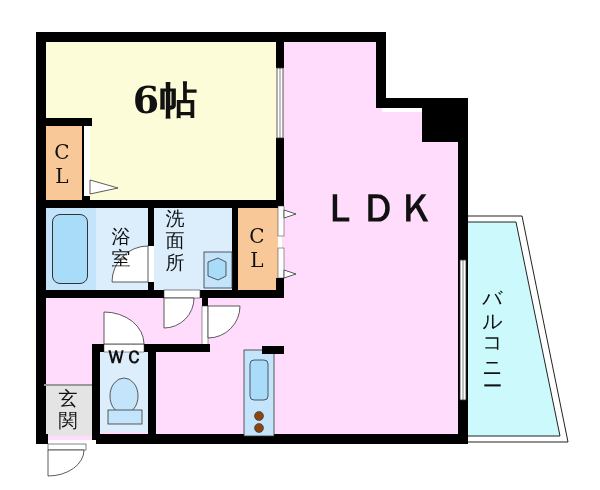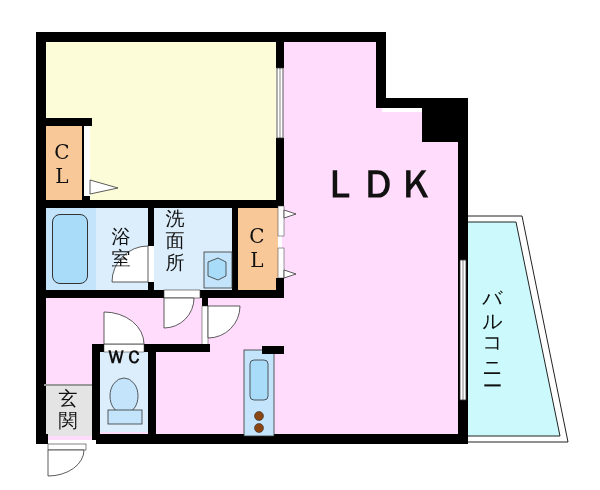--- a/index.html
+++ b/index.html
@@ -98,23 +98,24 @@
   <rect x="262" y="346" width="22" height="8" fill="#000"></rect>
   <rect x="250" y="360" width="18" height="40" rx="4" fill="#a8dcf8" stroke="#333" stroke-width="0.8"></rect>
   <circle cx="259" cy="416" r="4.5" fill="#8b4513" stroke="#333" stroke-width="0.6"></circle>
   <circle cx="259" cy="428" r="4.5" fill="#8b4513" stroke="#333" stroke-width="0.6"></circle>
 
   <rect x="460" y="260" width="6" height="140" fill="#fff" stroke="#333" stroke-width="0.8"></rect>
   <line x1="463" y1="260" x2="463" y2="400" stroke="#333" stroke-width="0.6"></line>
 </svg>
 
 <div class="label" style="left:110px;top:80px;width:110px;font-size:38px;">
+  <div>6帖</div>
 </div>
 
-<div class="label" style="left:304px;top:164px;width:150px;font-size:38px;">
+<div class="label" style="left:304px;top:188px;width:150px;font-size:38px;">
   <div>ＬＤＫ</div>
 </div>
 
 <div class="label" style="left:46px;top:140px;width:32px;font-size:20px;font-weight:normal;line-height:1.2;">
   <div>C</div>
   <div>L</div>
 </div>
 
 <div class="label" style="left:240px;top:224px;width:34px;font-size:20px;font-weight:normal;line-height:1.2;">
   <div>C</div>

